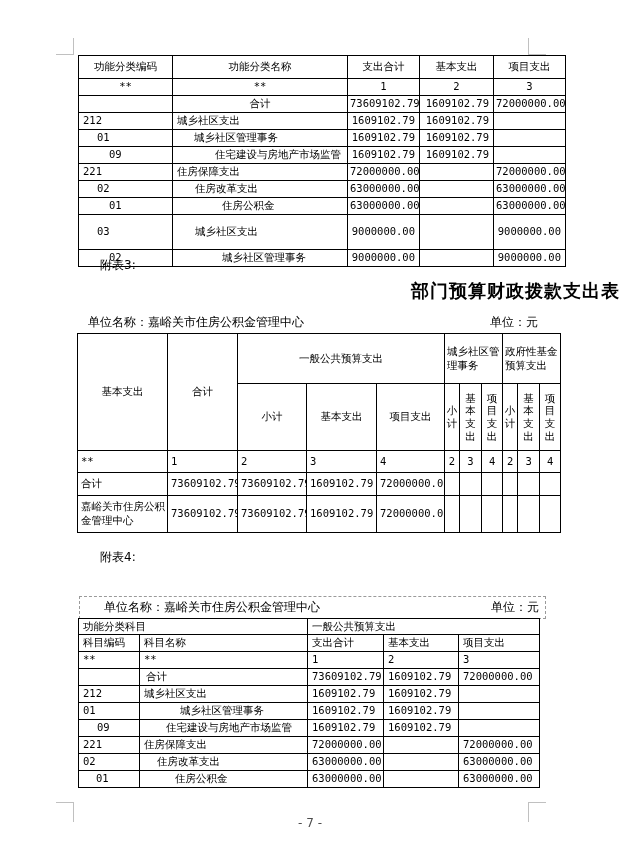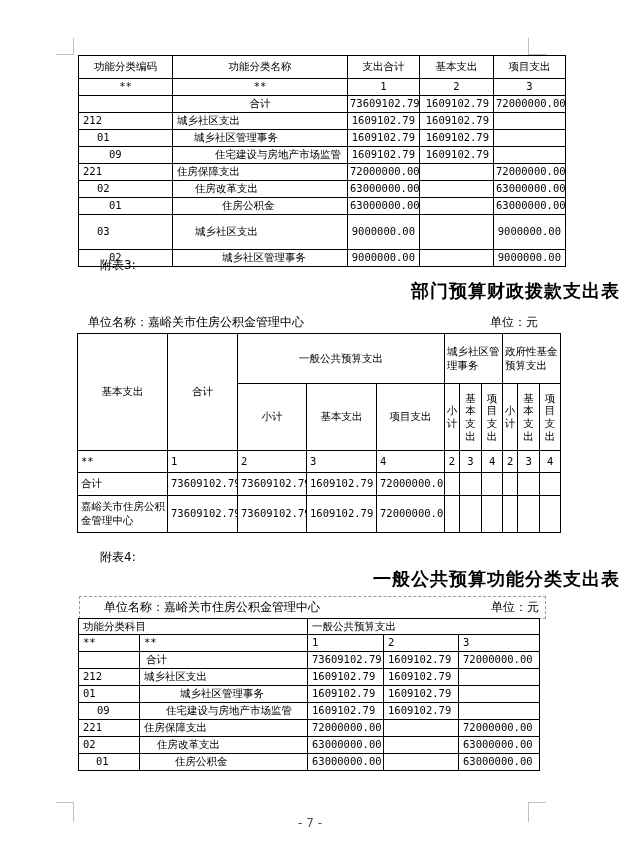--- a/index.html
+++ b/index.html
@@ -228,39 +228,45 @@
           <td class="ctr"></td>
           <td class="ctr"></td>
           <td class="ctr"></td>
           <td class="ctr"></td>
           <td class="ctr"></td>
         </tr>
       </tbody>
   </table>
 
   <div class="annex-label" style="top:549px">附表4:</div>
-  <div class="doc-title" style="top:567px">一般公共预算功能分类支出表</div>
   <div class="unit-line" id="unit-line-4">
     <span>单位名称：嘉峪关市住房公积金管理中心</span>
     <span>单位：元</span>
   </div>
 
   <table id="t3">
     <colgroup>
       <col style="width:61px">
         <col style="width:168px">
         <col style="width:76px">
       <col style="width:75px">
         <col style="width:81px">
     </colgroup>
     <thead>
       <tr style="height:16px">
         <th colspan="2">功能分类科目</th>
         <th colspan="3">一般公共预算支出</th>
       </tr>
+      <tr style="height:17px">
+        <th>科目编码</th>
+        <th>科目名称</th>
+        <th>支出合计</th>
+        <th>基本支出</th>
+        <th>项目支出</th>
+      </tr>
     </thead>
     <tbody id="t3-body">
         <tr style="height: 17px;">
           <td class="left" style="padding-left: 4px;">**</td>
           <td class="left" style="padding-left: 4px;">**</td>
           <td class="left" style="padding-left: 4px;">1</td>
           <td class="left" style="padding-left: 4px;">2</td>
           <td class="left" style="padding-left: 4px;">3</td>
         </tr>
         <tr style="height: 17px;">

